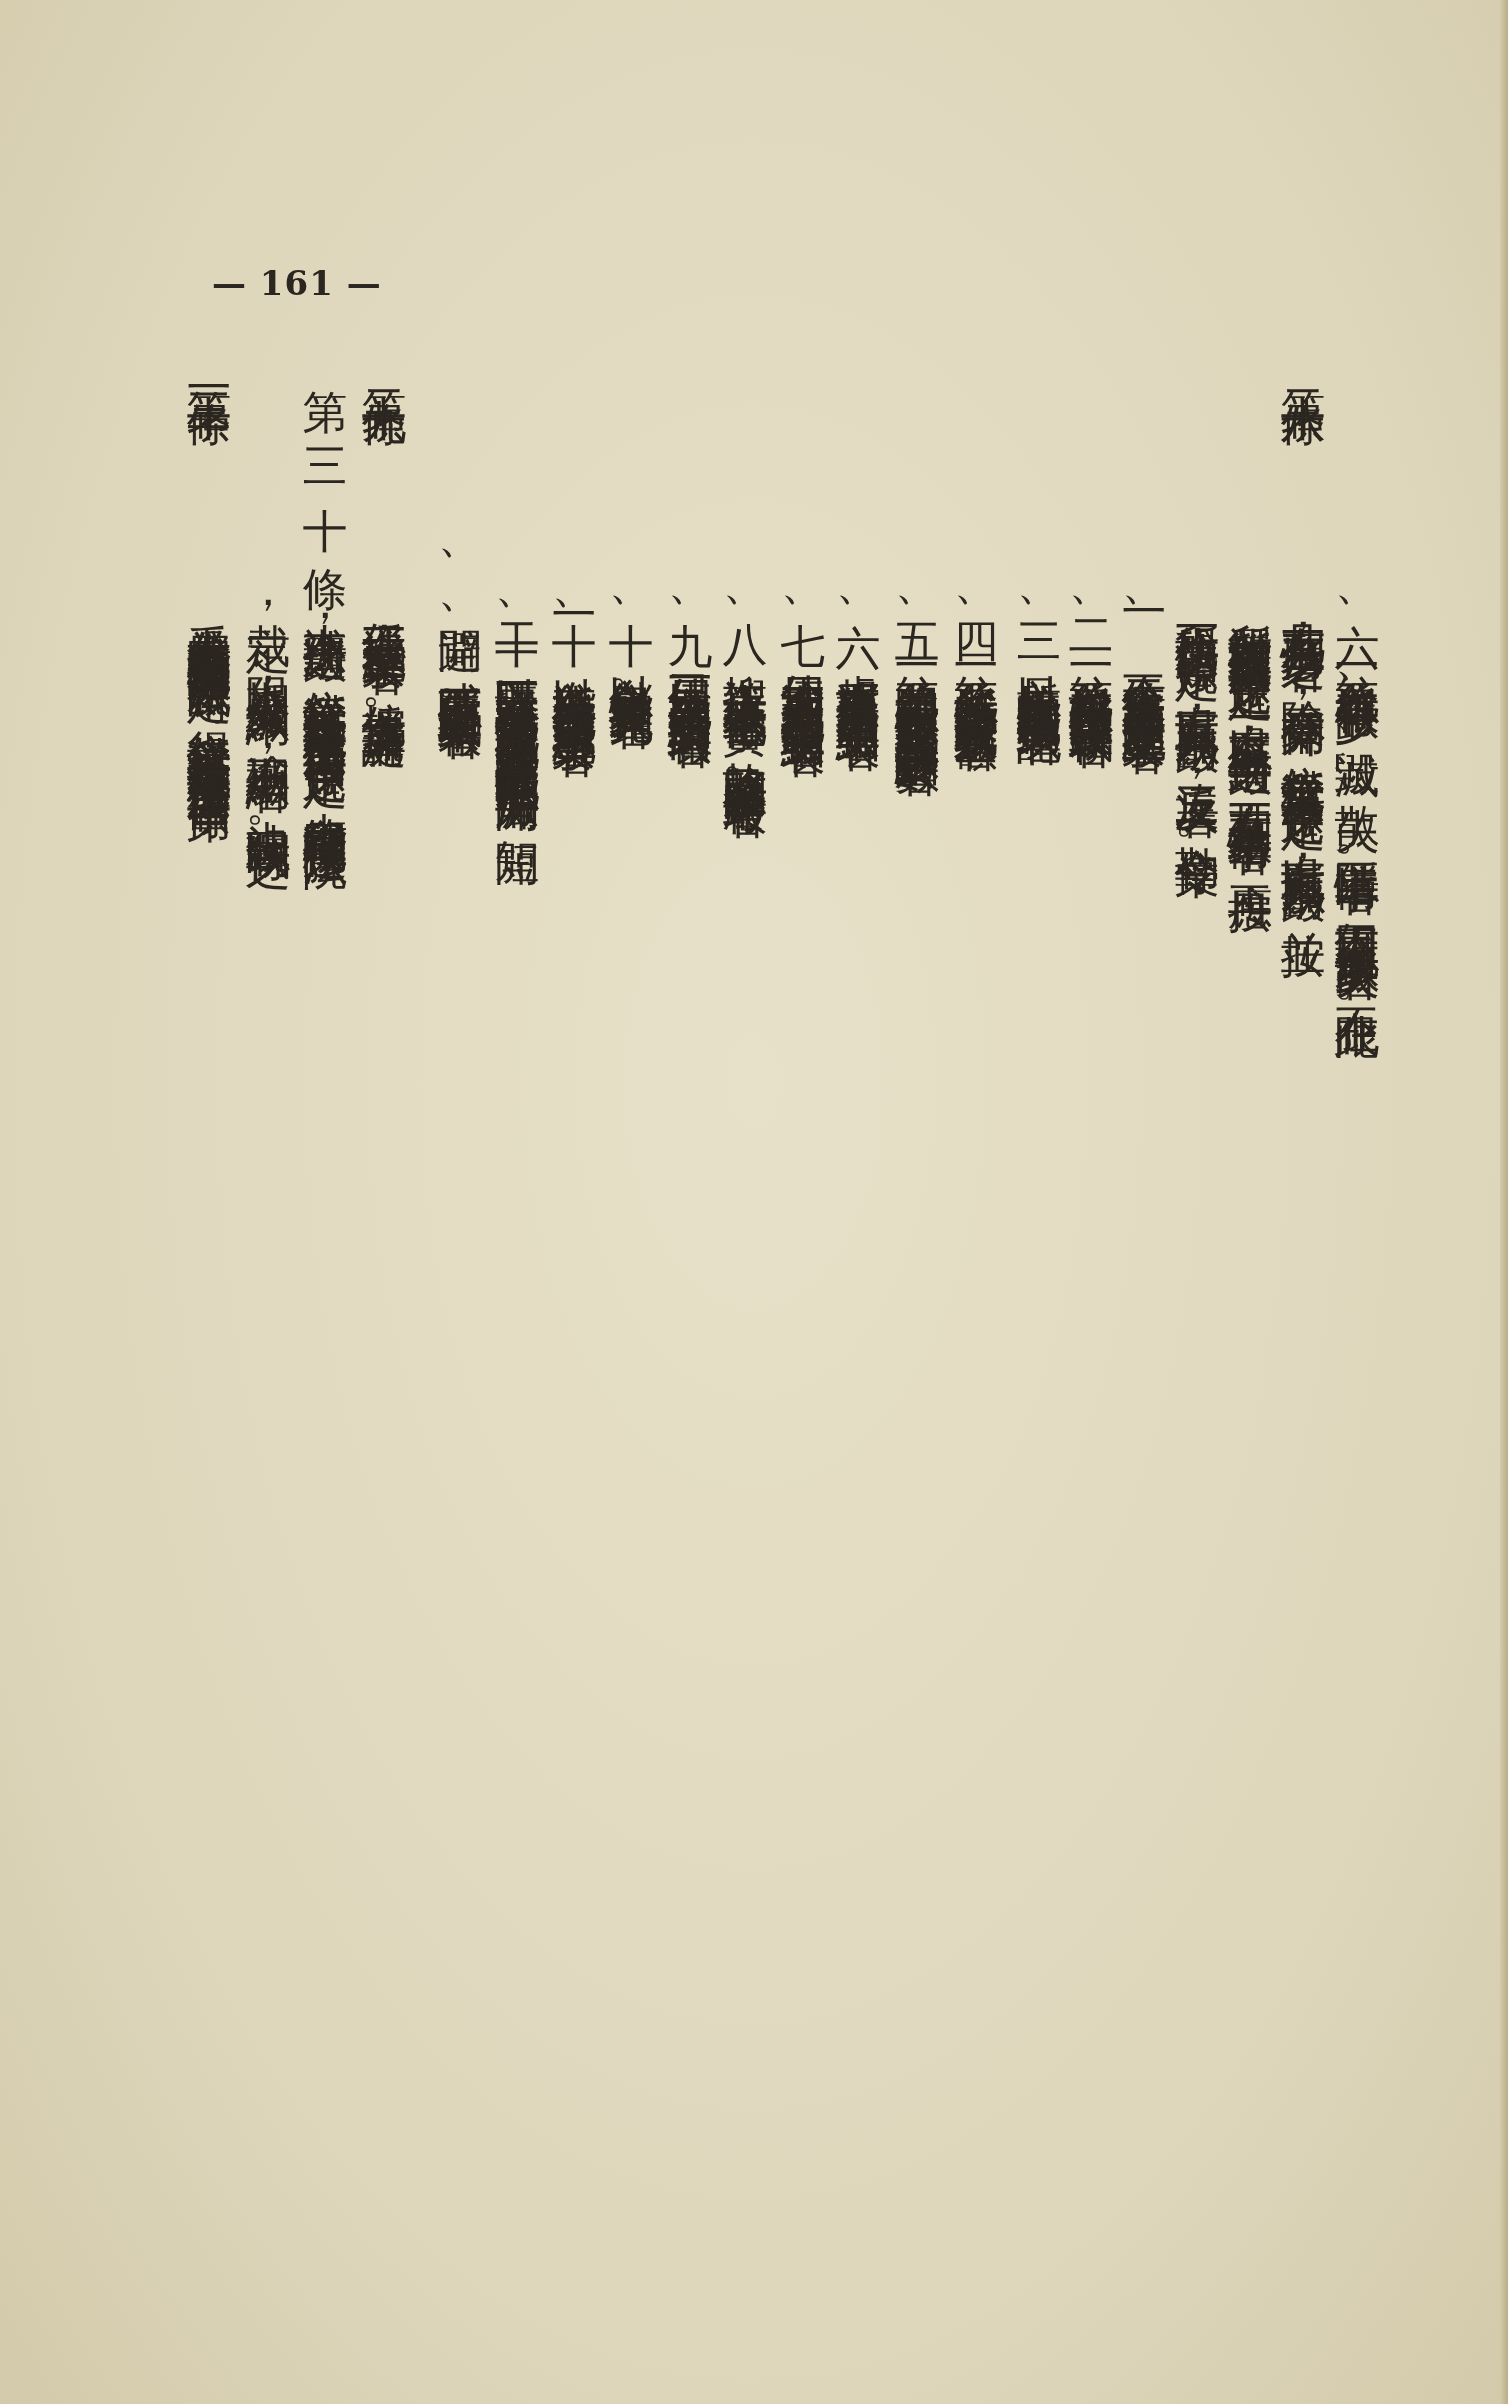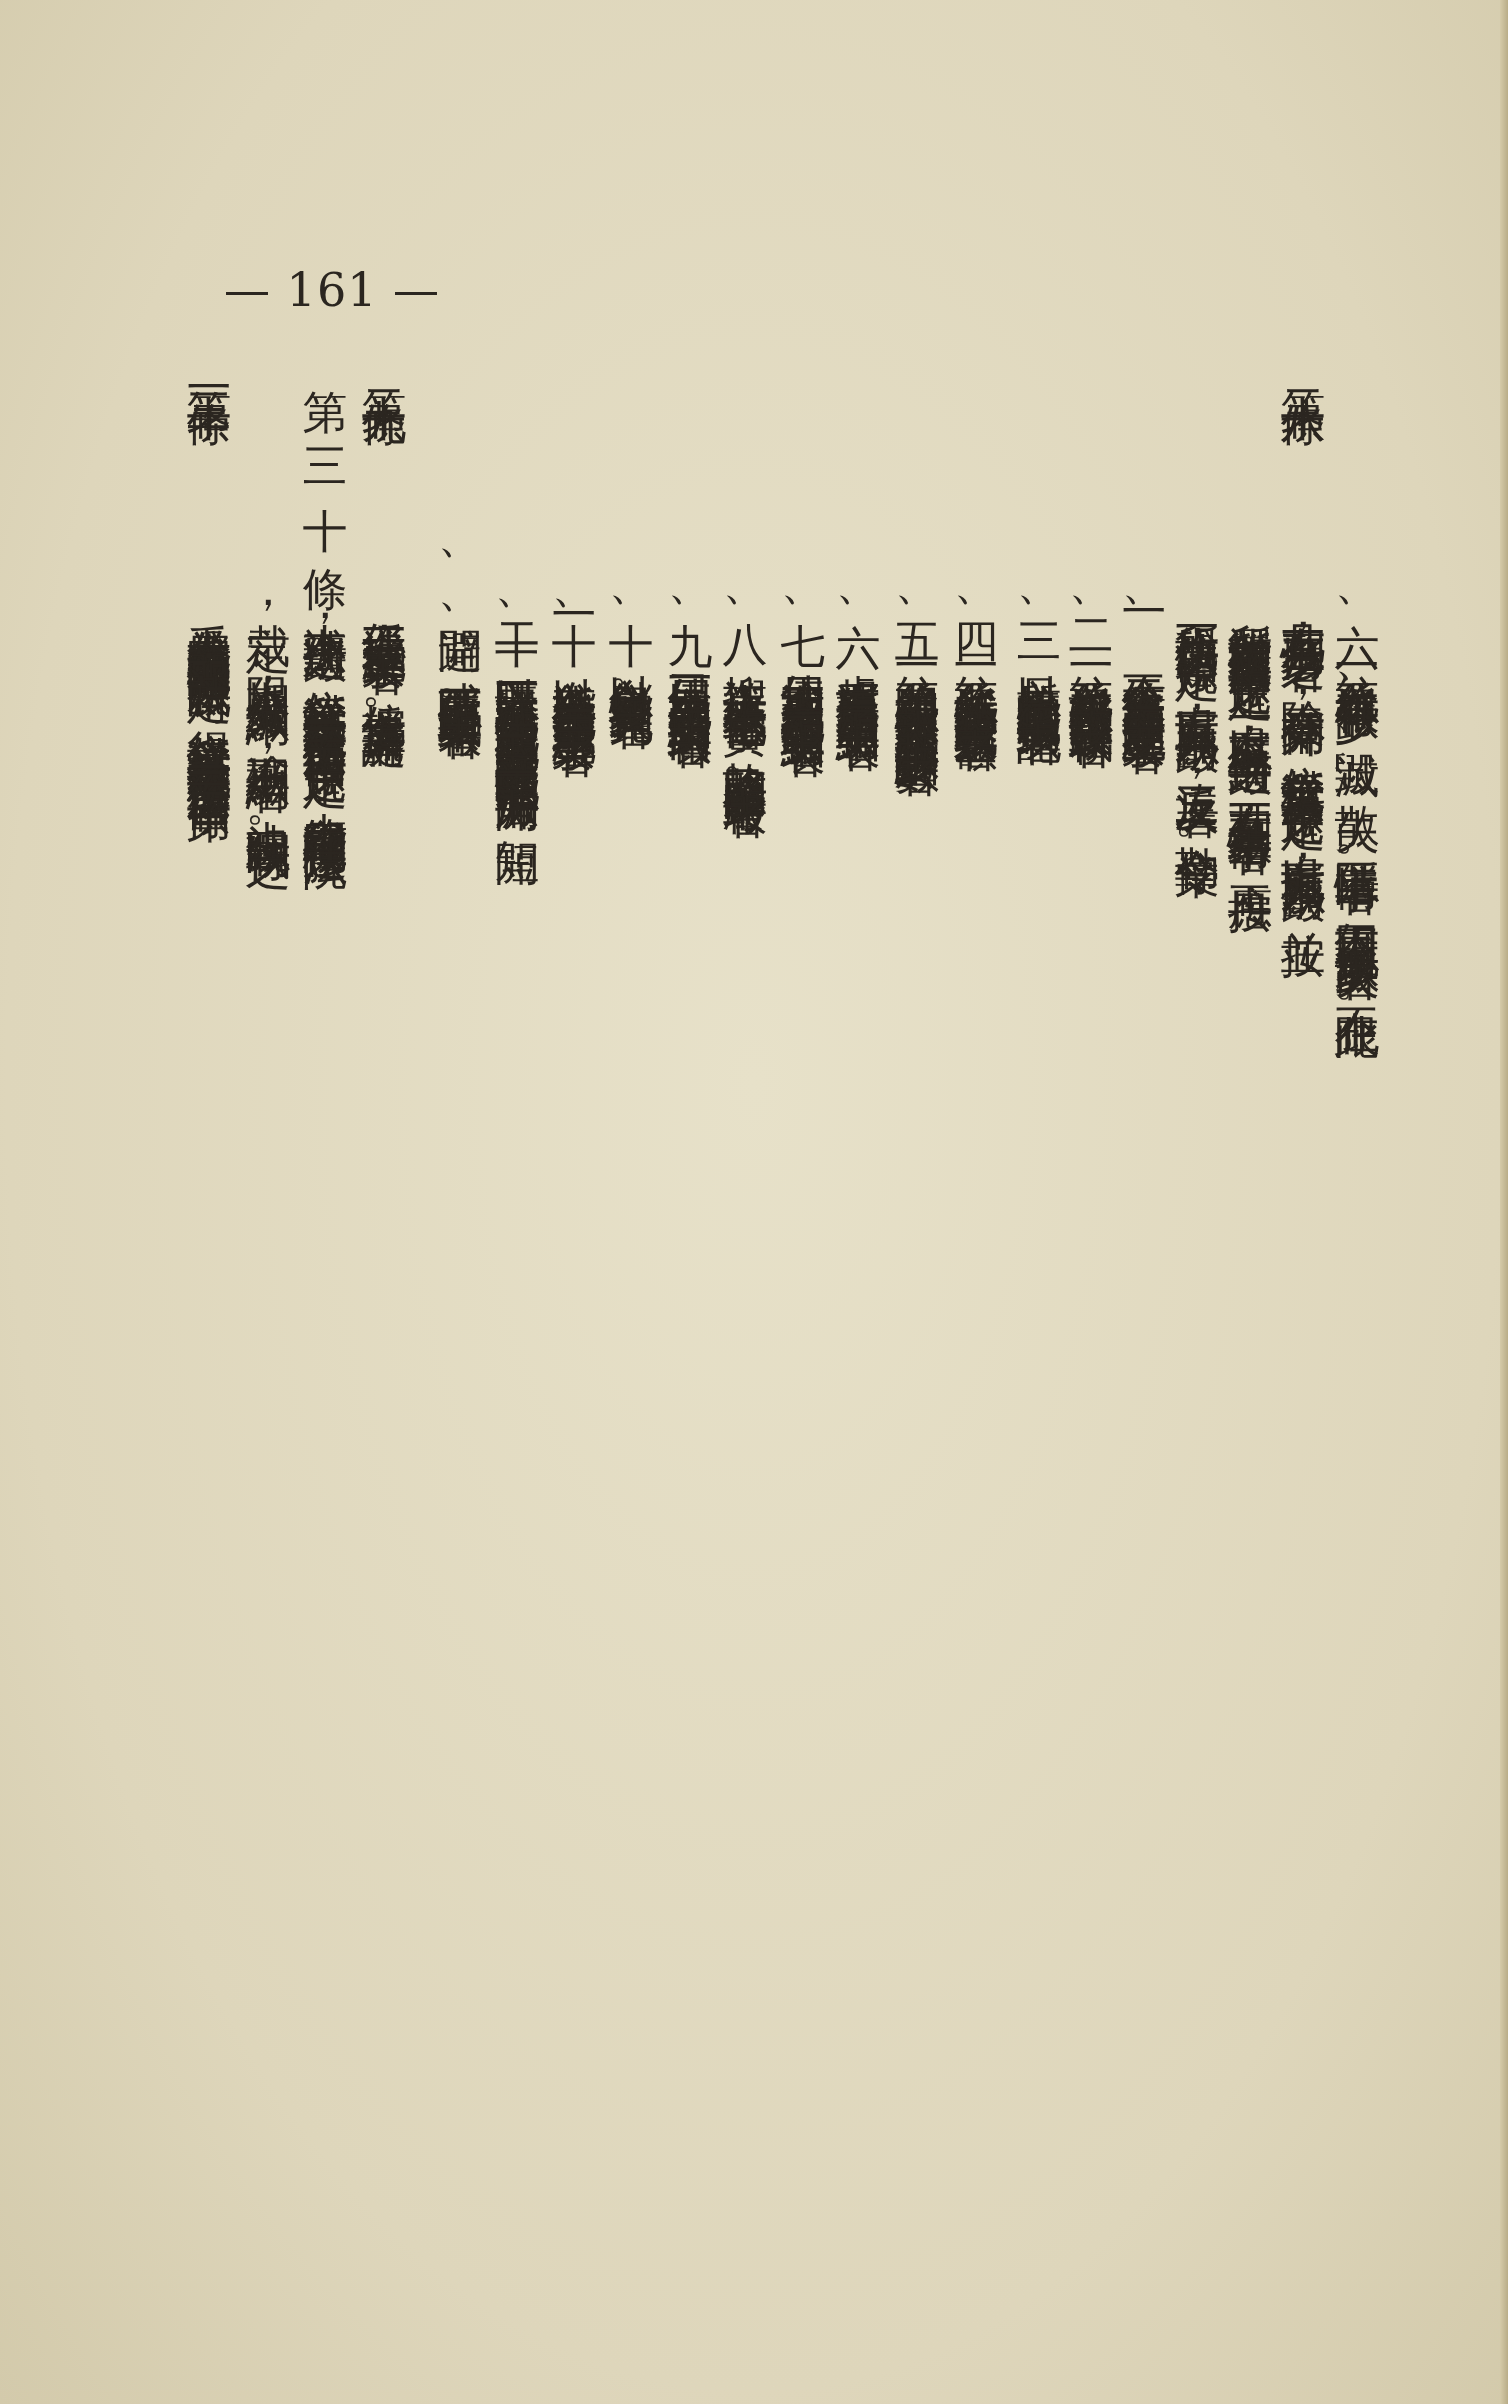--- a/index.html
+++ b/index.html
@@ -24,25 +24,26 @@
     writing-mode: vertical-rl;
     text-orientation: upright;
     font-size: 45px;
     line-height: 59px;
     letter-spacing: 3.1px;
     white-space: nowrap;
   }
   .art-label { letter-spacing: 2.9px; }
   .page-number {
     position: absolute;
-    left: 224px; top: 263px;
-    font-size: 46px;
+    left: 212px; top: 263px;
+    font-size: 34px;
     letter-spacing: 1px;
     white-space: nowrap;
     font-family: "DejaVu Serif", serif;
+    font-weight: bold;
   }
 </style>
 </head>
 <body>
 
 <div class="page">
   <div class="edge-right"></div>
 
   <div class="col art-label" style="left:1274px; top:355px;">第二十八條</div>
 

